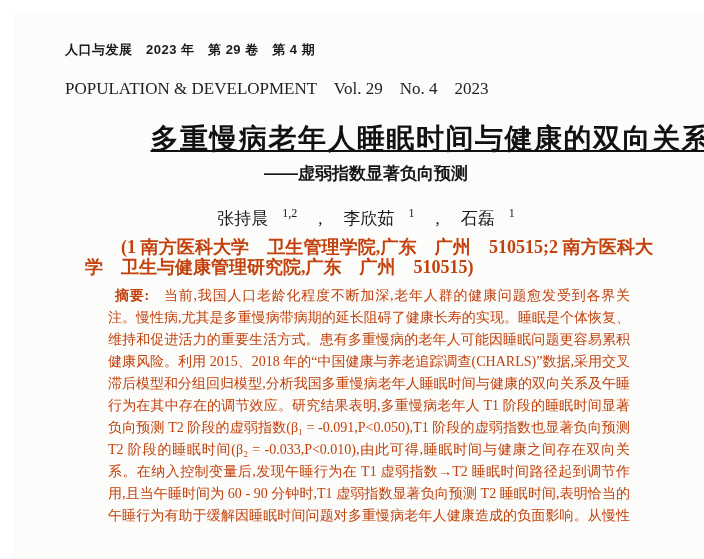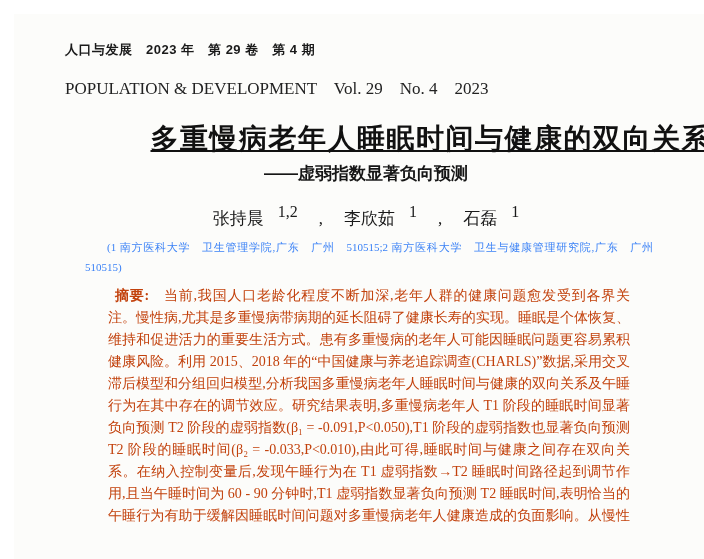--- a/index.html
+++ b/index.html
@@ -50,30 +50,30 @@
     font-size: 17px;
     color: #151515;
   }
   .authors {
     position: absolute;
     top: 186px; left: 0; width: 100%;
     text-align: center;
     font-size: 17px;
     color: #1a1a1a;
   }
-  .authors sup { font-size: 16px; line-height: 0; }
+  .authors sup { font-size: 12px; line-height: 0; }
   .affiliation {
     position: absolute;
     top: 216px; left: 64px; right: 58px;
-    font-size: 11px;
+    font-size: 18px;
     line-height: 20px;
     text-indent: 2em;
-    font-weight: 400;
+    font-weight: 700;
     text-align: justify;
-    color: #3b82f6;
+    color: #c2410c;
   }
   .abstract {
     position: absolute;
     top: 264px; left: 87px; width: 536px;
     font-size: 14px;
     line-height: 22px;
     text-align: justify;
     font-weight: 500;
     color: #c2410c;
     max-height: 252px;

